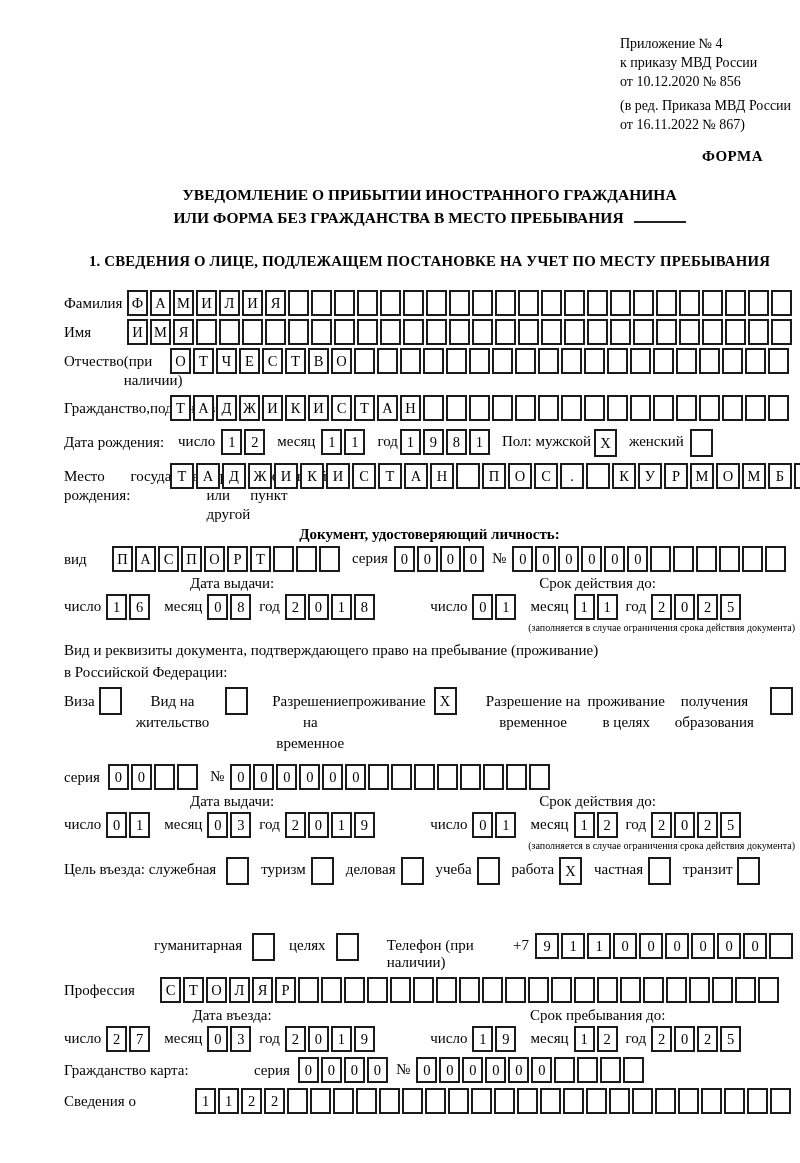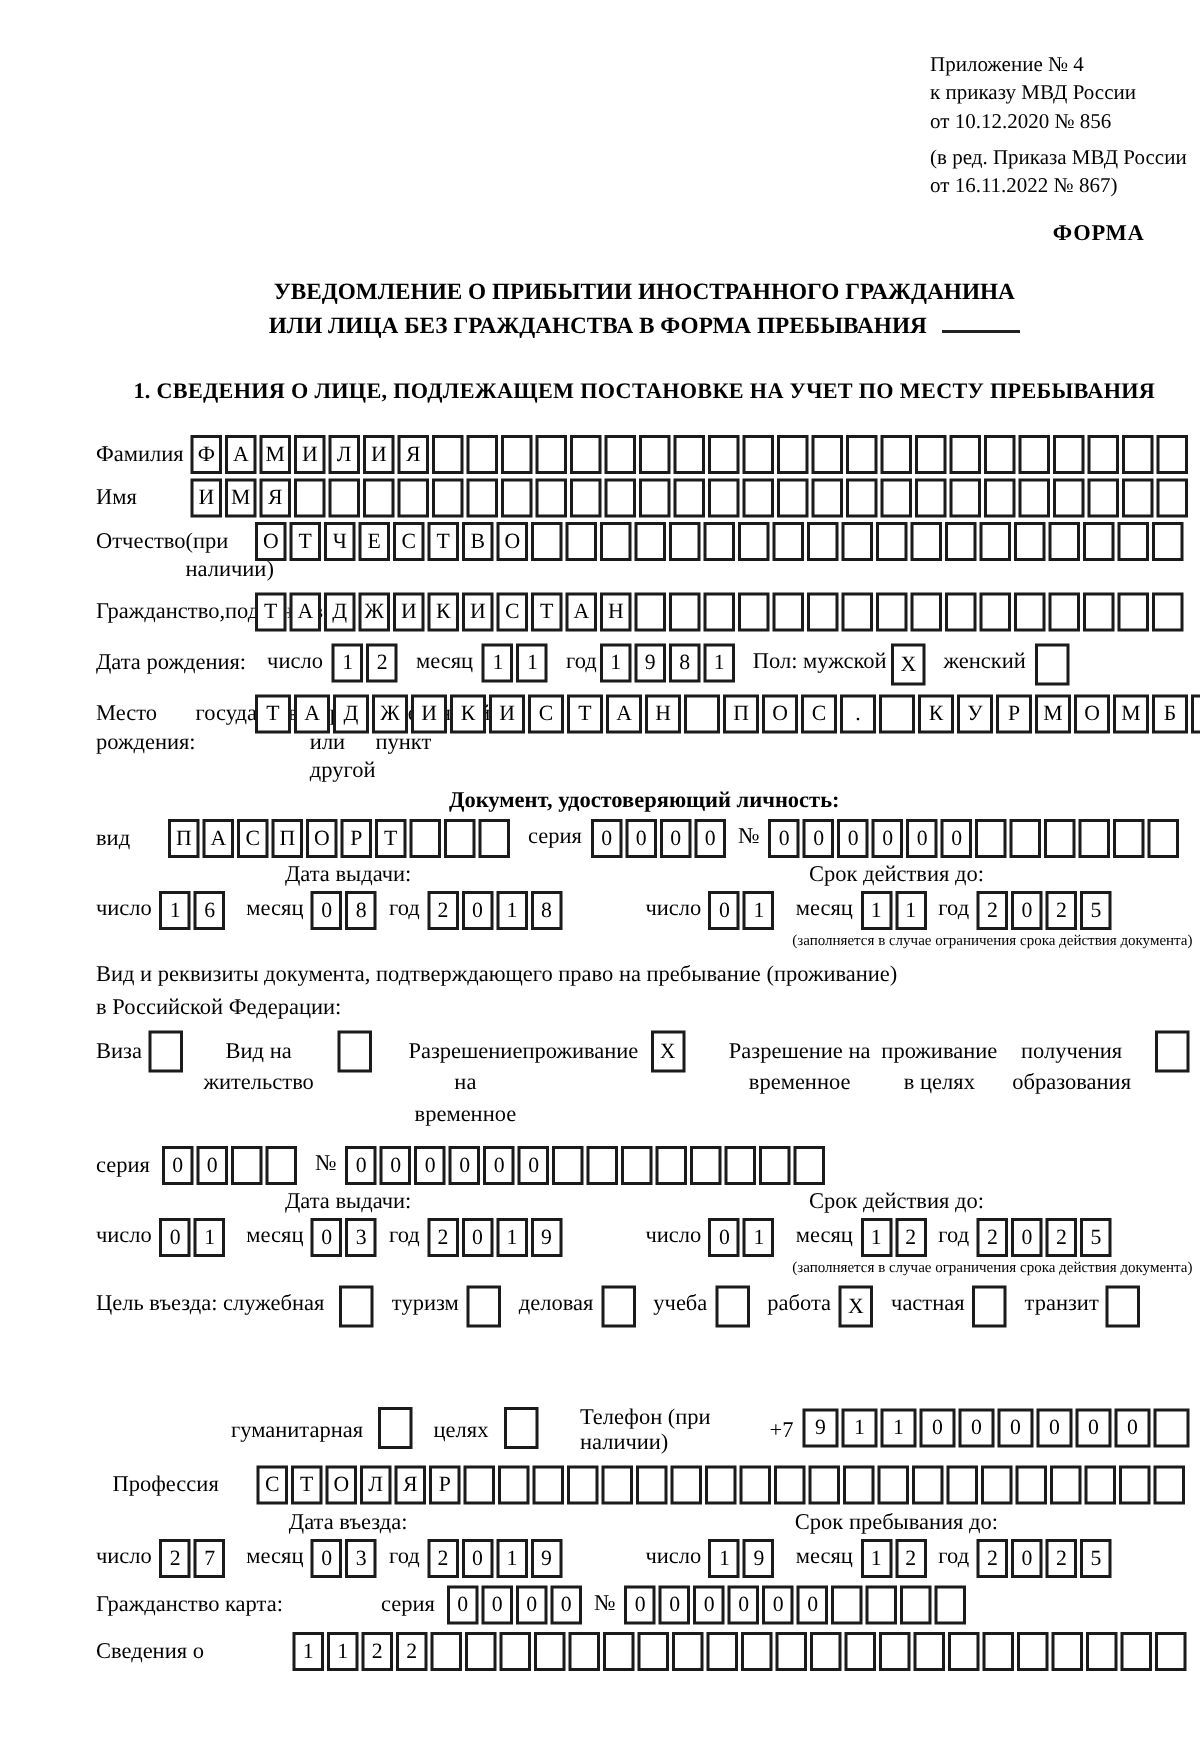--- a/index.html
+++ b/index.html
@@ -56,42 +56,42 @@
   .res-item{display:flex;align-items:flex-start;}
   .res-label{text-align:center;line-height:21px;padding-top:4px;}
   .res-gap1{margin-left:12px;}
   .res-gap2{margin-left:22px;}
   .res-box{margin-left:8px;}
 
   
   .purp{display:flex;align-items:flex-start;margin-bottom:5px;flex-wrap:nowrap;}
   .purp .opt{padding-top:4px;margin-right:5px;}
   .purp .opt.sp{margin-left:10px;}
-  .purp2{display:flex;align-items:center;margin-bottom:6px;margin-top:48px;}
+  .purp2{display:flex;align-items:flex-start;margin-bottom:6px;margin-top:48px;}
   .indent{margin-left:90px;}
   .phone-lbl{padding-top:4px;margin:0 14px 0 26px;}
   .prefix{padding-top:4px;margin-right:6px;}
 </style>
 </head>
 <body>
 
 <div class="page">
 
   <div class="hnote">
     <div>Приложение № 4</div>
     <div>к приказу МВД России</div>
     <div>от 10.12.2020 № 856</div>
     <div class="sub">(в ред. Приказа МВД России</div>
     <div>от 16.11.2022 № 867)</div>
   </div>
   <div class="forma">ФОРМА</div>
 
   <div class="title">
     <div>УВЕДОМЛЕНИЕ О ПРИБЫТИИ ИНОСТРАННОГО ГРАЖДАНИНА</div>
-    <div><span>ИЛИ ЛИЦА БЕЗ ГРАЖДАНСТВА В ФОРМА ПРЕБЫВАНИЯ</span><span class="title-blank"></span></div>
+    <div><span>ИЛИ ФОРМА БЕЗ ГРАЖДАНСТВА В МЕСТО ПРЕБЫВАНИЯ</span><span class="title-blank"></span></div>
   </div>
 
   <div class="section">1. СВЕДЕНИЯ О ЛИЦЕ, ПОДЛЕЖАЩЕМ ПОСТАНОВКЕ НА УЧЕТ ПО МЕСТУ ПРЕБЫВАНИЯ</div>
 
   <div class="frow">
     <span class="flabel lw1">Фамилия</span>
     <span class="boxes">
         <span class="box">Ф</span>
         <span class="box">А</span>
         <span class="box">М</span>
@@ -593,21 +593,21 @@
         <span class="box">0</span>
         <span class="box">0</span>
         <span class="box">0</span>
         <span class="box">0</span>
         <span class="box">0</span>
         <span class="box">0</span>
         <span class="box"></span>
       </span>
   </div>
 
-  <div class="frow" style="margin-bottom:4px;margin-left:11px;">
+  <div class="frow" style="margin-bottom:4px;">
     <span class="flabel lw3">Профессия</span>
     <span class="boxes">
         <span class="box">С</span>
         <span class="box">Т</span>
         <span class="box">О</span>
         <span class="box">Л</span>
         <span class="box">Я</span>
         <span class="box">Р</span>
         <span class="box"></span>
         <span class="box"></span>

